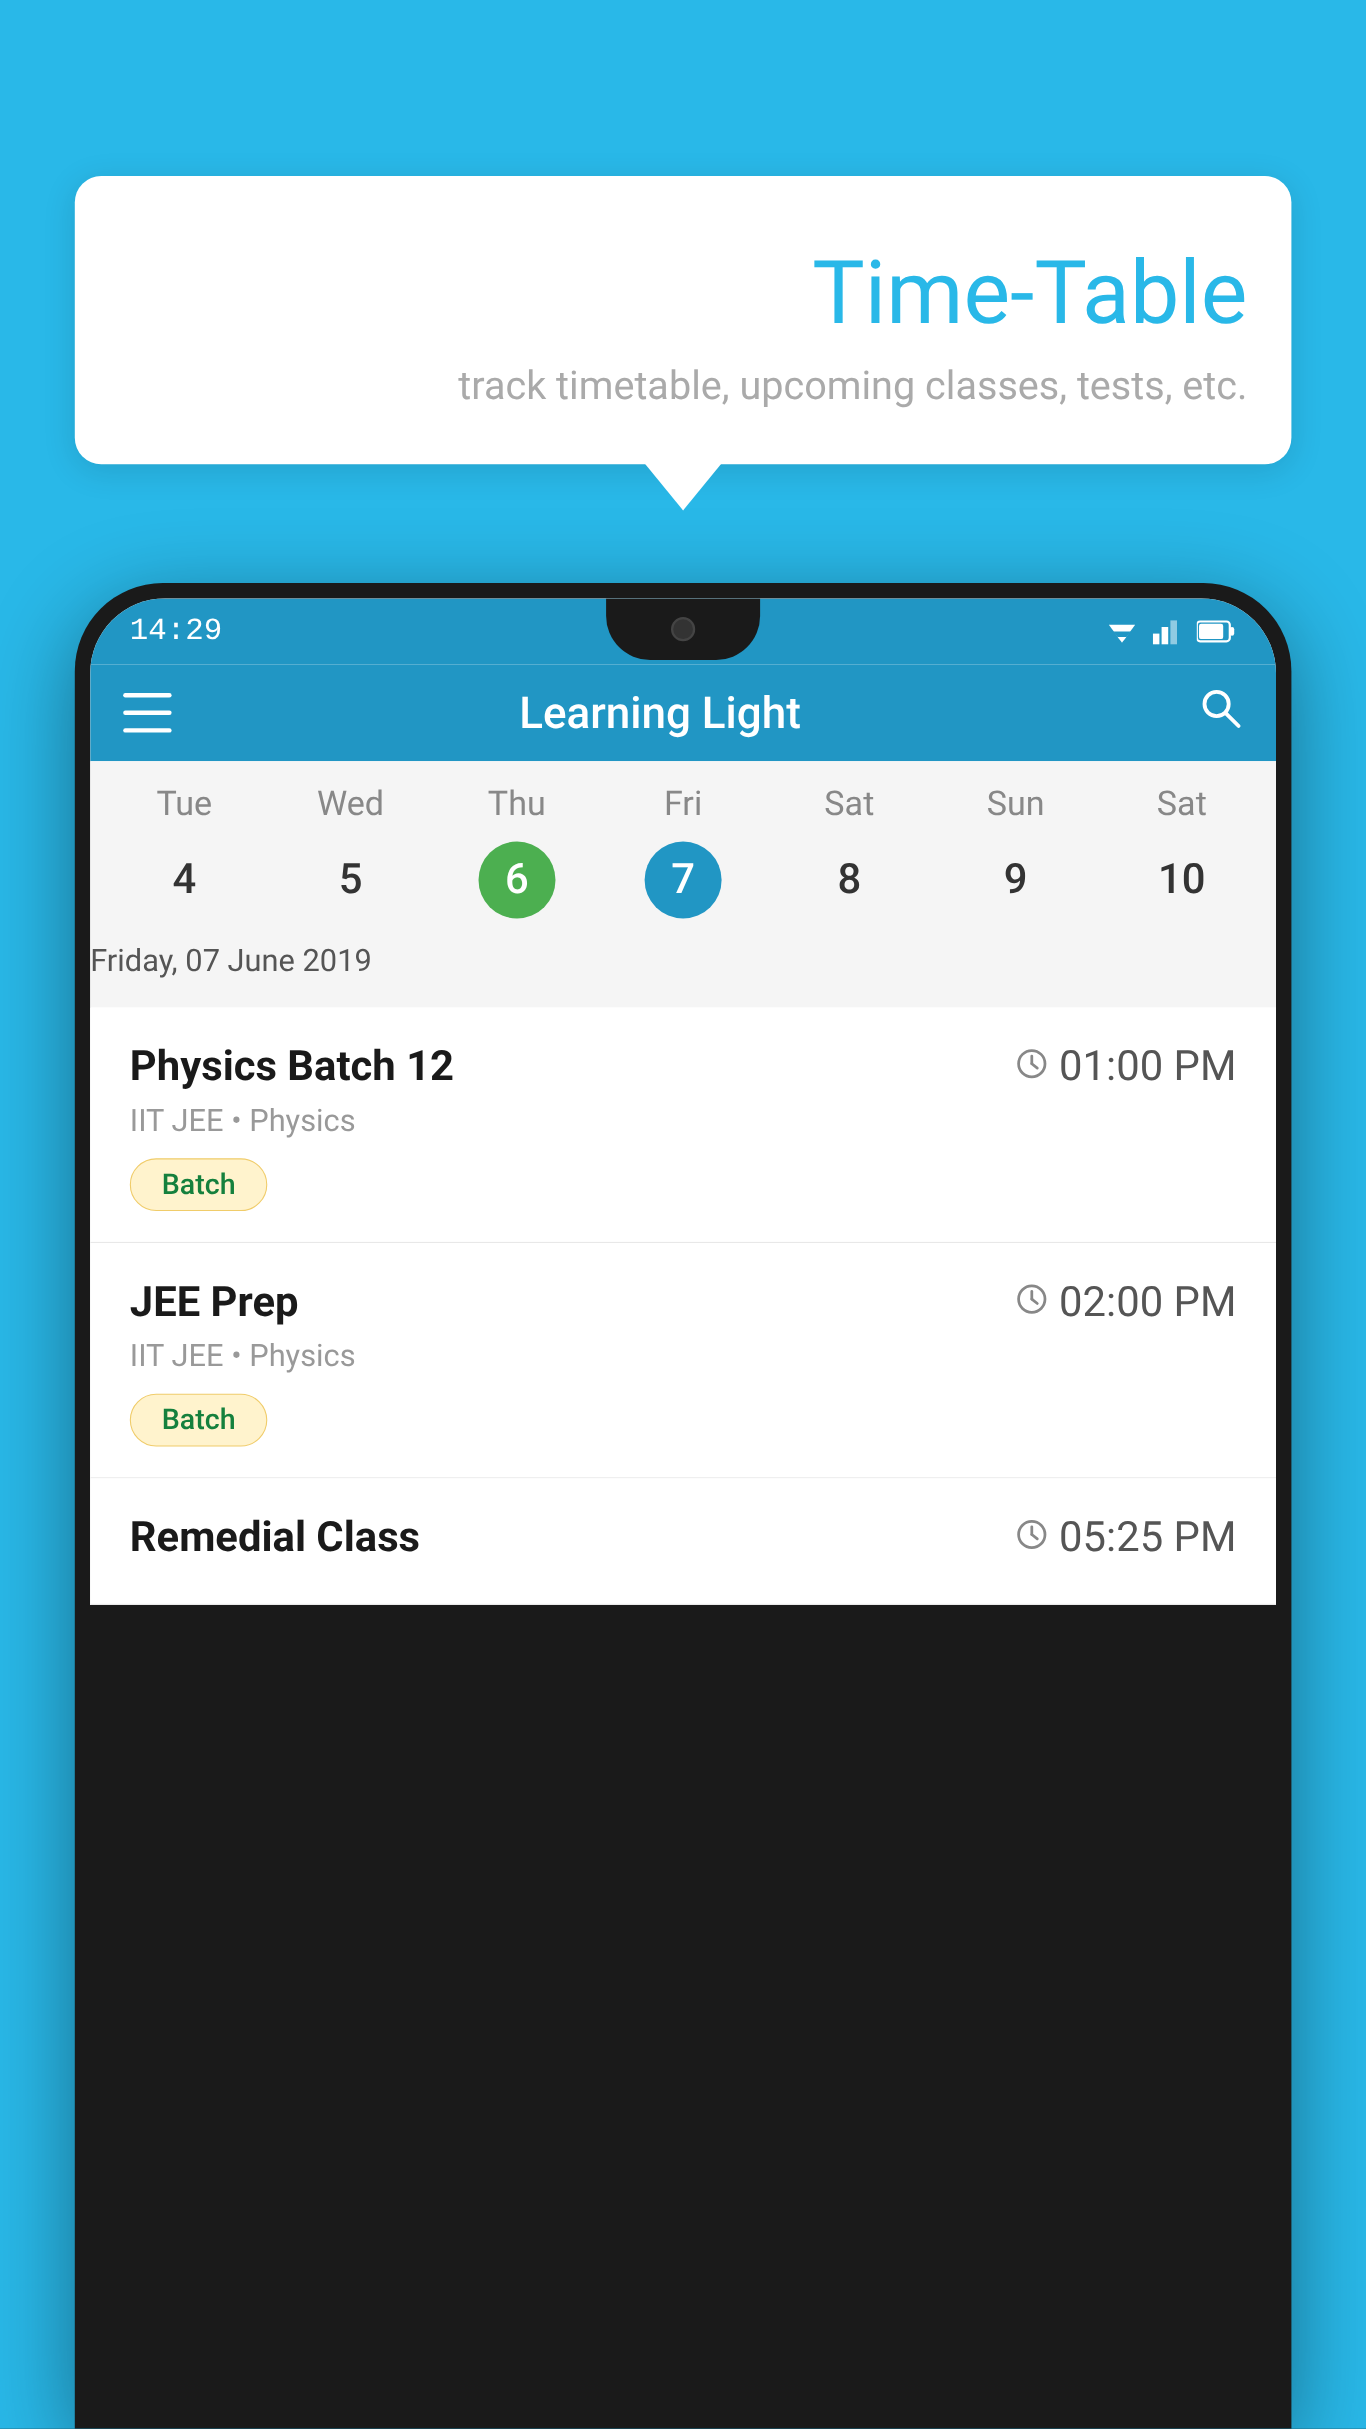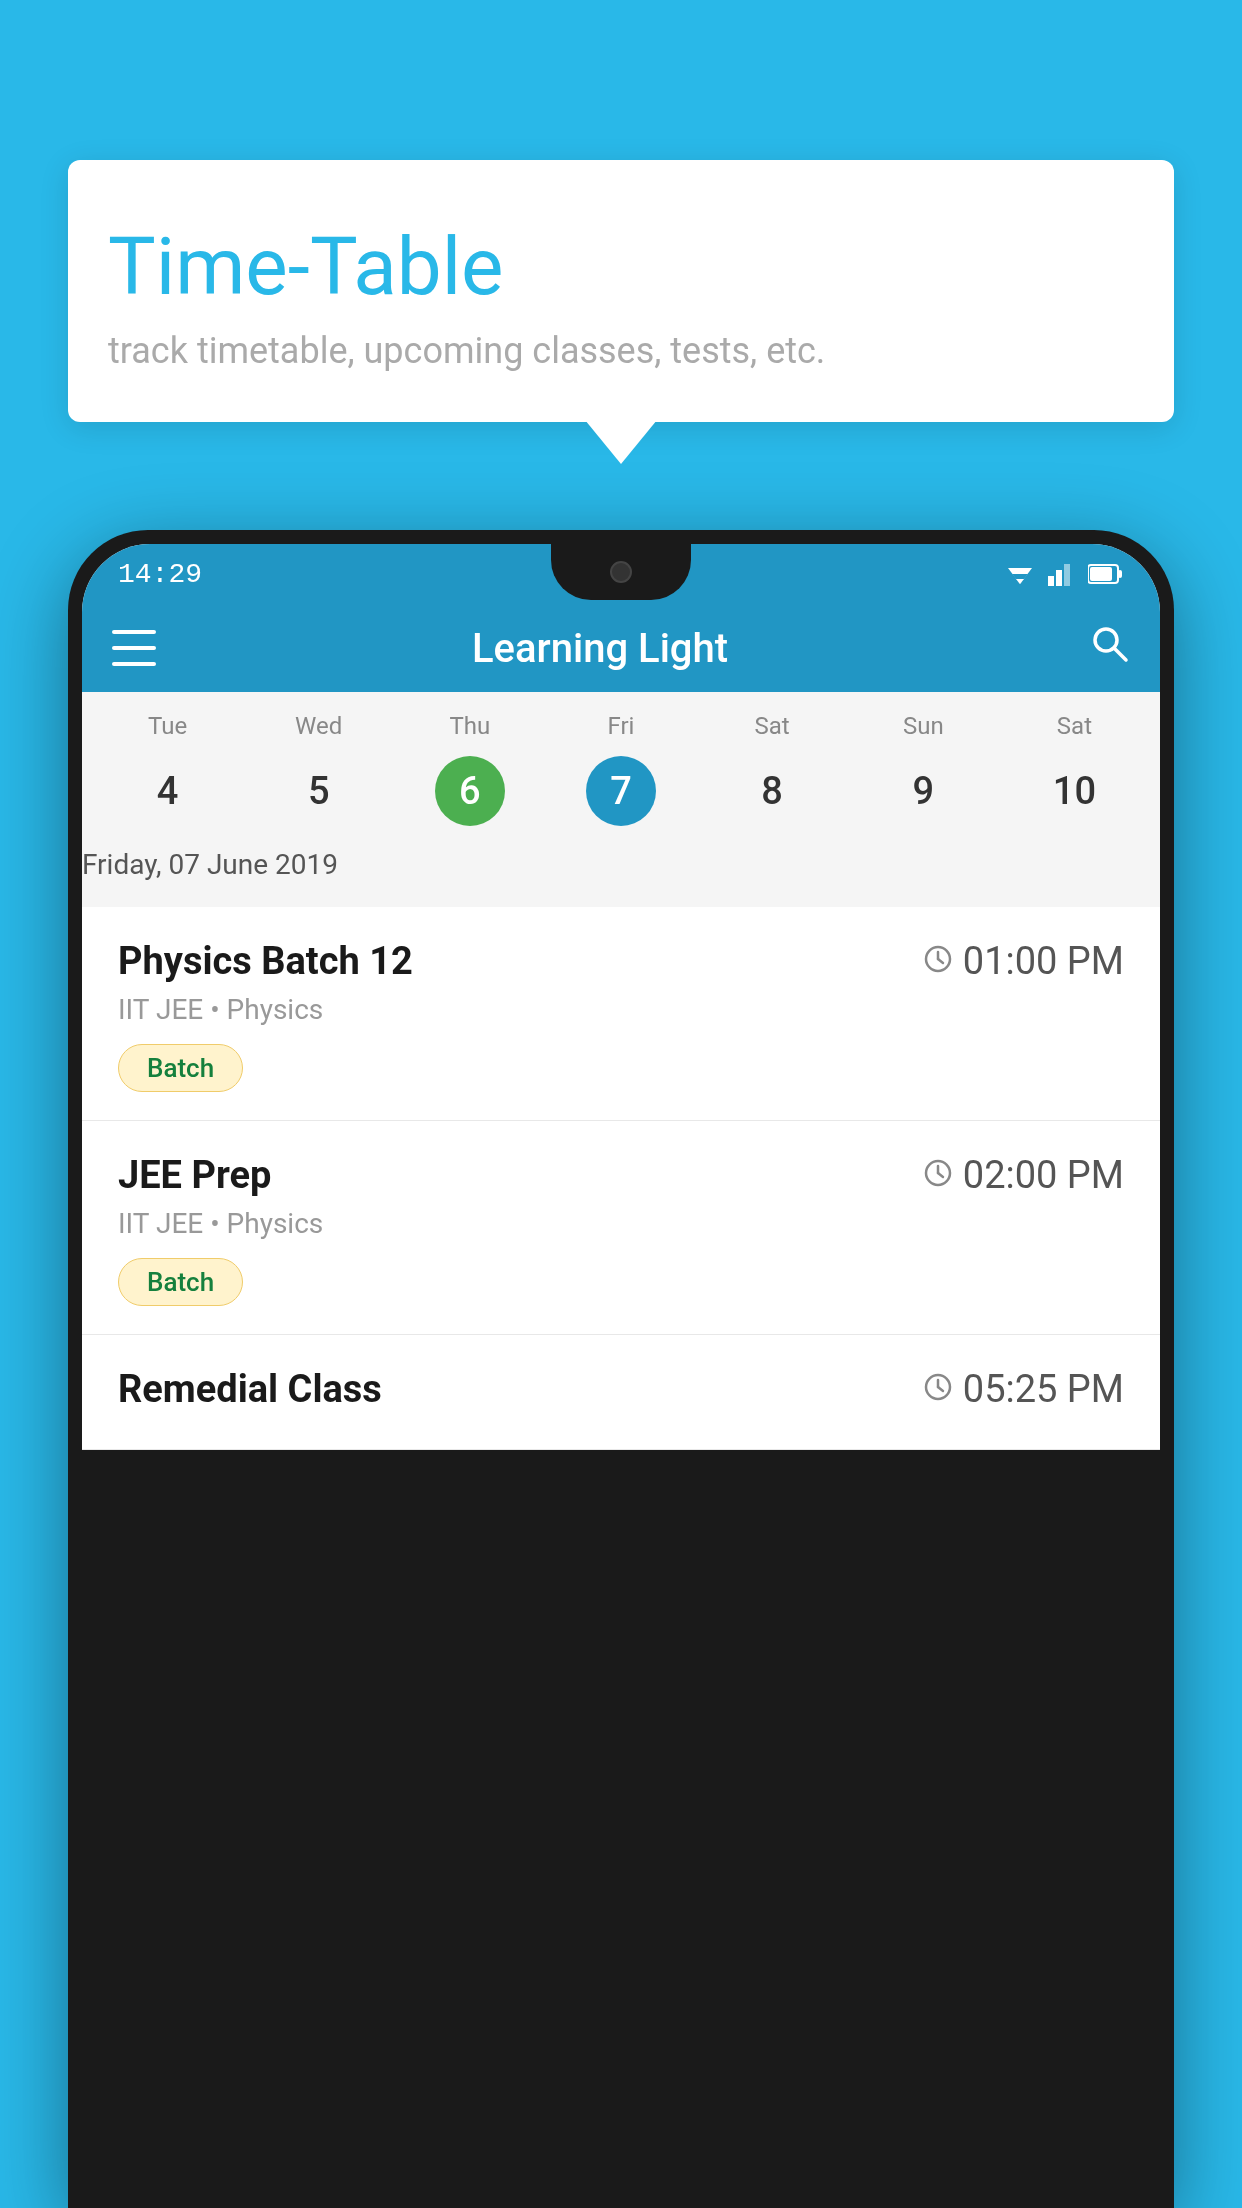--- a/index.html
+++ b/index.html
@@ -13,23 +13,23 @@
       position: relative;
     }
 
     
     .tooltip-card {
       position: absolute;
       top: 160px;
       left: 68px;
       right: 68px;
       background: white;
-      border-radius: 12px;
+      border-radius: 24px;
       padding: 60px 40px 50px;
-      text-align: left;
+      text-align: right;
       box-shadow: 0 6px 30px rgba(0,0,0,0.12);
     }
 
     .tooltip-card::after {
       content: '';
       position: absolute;
       bottom: -42px;
       left: 50%;
       transform: translateX(-50%);
       width: 0;
@@ -163,21 +163,21 @@
     }
 
     .calendar-days-row {
       display: grid;
       grid-template-columns: repeat(7, 1fr);
       padding: 20px 10px 8px;
     }
 
     .day-name {
       text-align: center;
-      font-size: 24px;
+      font-size: 31px;
       color: #888;
       font-weight: 400;
     }
 
     .calendar-dates-row {
       display: grid;
       grid-template-columns: repeat(7, 1fr);
       padding: 8px 10px 16px;
     }
 

